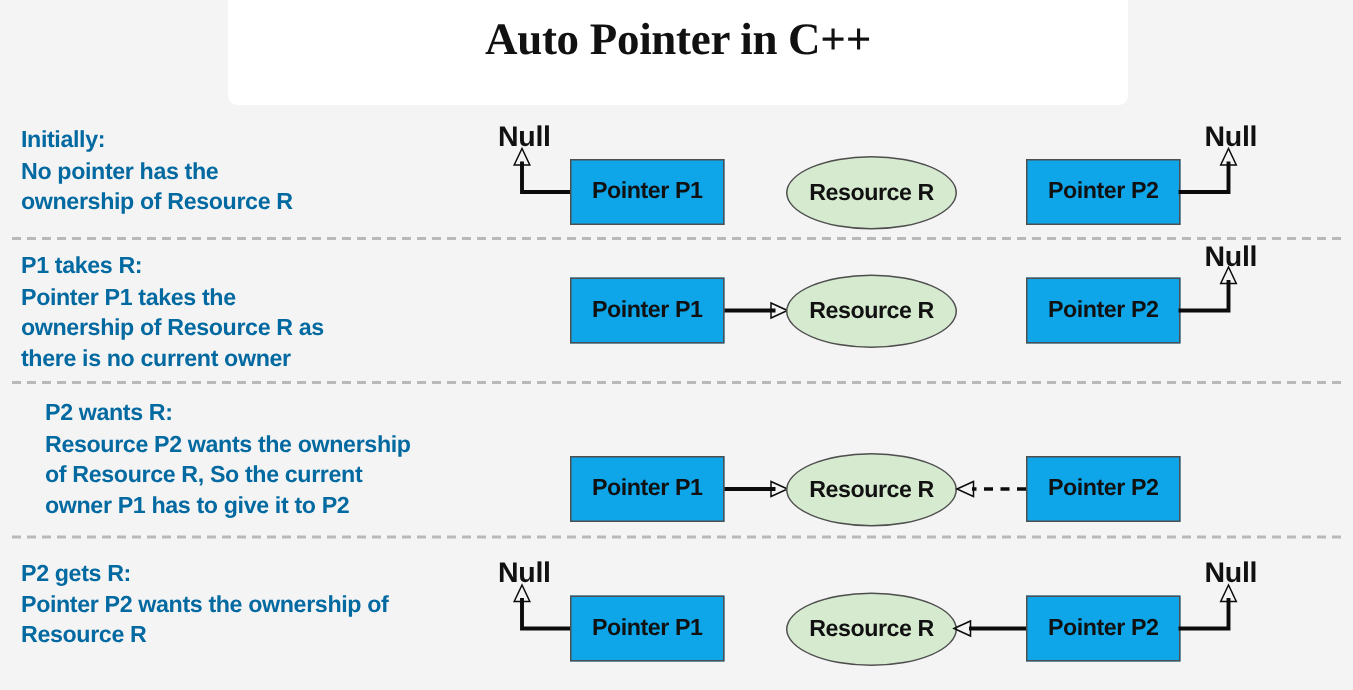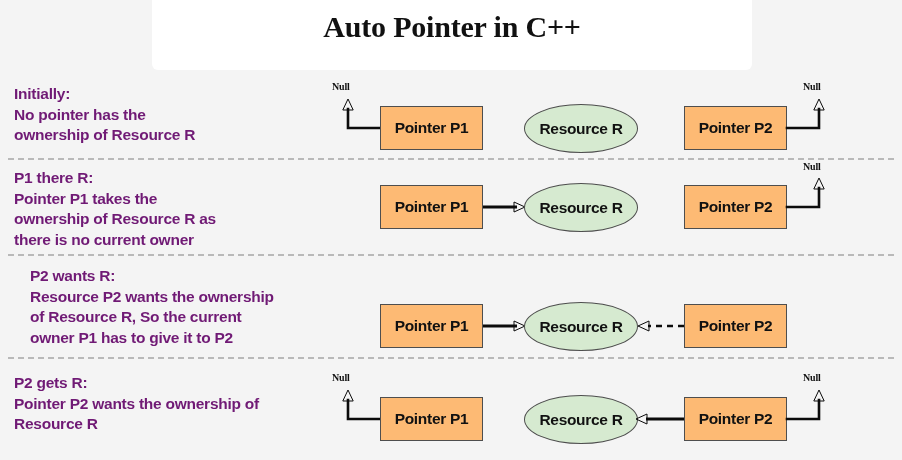--- a/index.html
+++ b/index.html
@@ -56,35 +56,35 @@
     width: 886px;
     height: 0;
     border-top: 2px dashed #b9b9b9;
   }
 
   
   .caption {
     position: absolute;
     left: 14px;
     width: 320px;
-    color: #701a75;
+    color: #0369a1;
     font-size: 15.5px;
     font-weight: 700;
     line-height: 20.5px;
     font-family: "Liberation Sans", sans-serif;
     letter-spacing: -0.25px;
   }
   .caption .cap-line { display: block; white-space: nowrap; }
 
   
   .box {
     position: absolute;
     width: 103px;
     height: 44px;
-    background: #fdba74;
+    background: #0ea5e9;
     border: 1.6px solid #4e4e4e;
     box-sizing: border-box;
     display: flex;
     align-items: center;
     justify-content: center;
     font-size: 15.5px;
     font-weight: 700;
     color: #111111;
     letter-spacing: -0.3px;
     font-family: "Liberation Sans", sans-serif;
@@ -101,24 +101,24 @@
     align-items: center;
     justify-content: center;
     font-size: 15.5px;
     font-weight: 700;
     color: #111111;
     letter-spacing: -0.3px;
     font-family: "Liberation Sans", sans-serif;
   }
   .null-label {
     position: absolute;
-    font-size: 10px;
-    font-weight: 700;
-    color: #111111;
-    font-family: Liberation Serif, serif;
+    font-size: 19px;
+    font-weight: 700;
+    color: #111111;
+    font-family: Liberation Sans, sans-serif;
     letter-spacing: -0.2px;
   }
   svg.edge {
     position: absolute;
     overflow: visible;
     pointer-events: none;
   }
   .edge path, .edge line { stroke: #0b0b0b; fill: none; }
 </style>
 </head>
@@ -157,21 +157,21 @@
       <path d="M 0 32 L 32 32 L 32 13" stroke-width="2.6" stroke-linecap="square"></path>
       <path d="M 32 3 L 26.8 14 L 37.2 14 Z" fill="#0b0b0b" stroke="none"></path>
     </svg>
 
     <div class="row-sep" style="top:158px;"></div>
   </div>
 
   <div class="row" style="top:158px;height:96px;">
 
     <div class="caption" style="top:10px;">
-      <span class="cap-line">P1 there R:</span>
+      <span class="cap-line">P1 takes R:</span>
       <span class="cap-line">Pointer P1 takes the</span>
       <span class="cap-line">ownership of Resource R as</span>
       <span class="cap-line">there is no current owner</span>
     </div>
 
     <div class="box" style="left:380px;top:27px;">Pointer P1</div>
 
     <svg class="edge" style="left:483px;top:41px;" width="50" height="20" viewBox="0 0 50 20">
       <line x1="0" y1="8" x2="34" y2="8" stroke-width="2.8"></line>
       <path d="M 42 8 L 31 3 L 31 13 Z" fill="#0b0b0b" stroke="none"></path>

